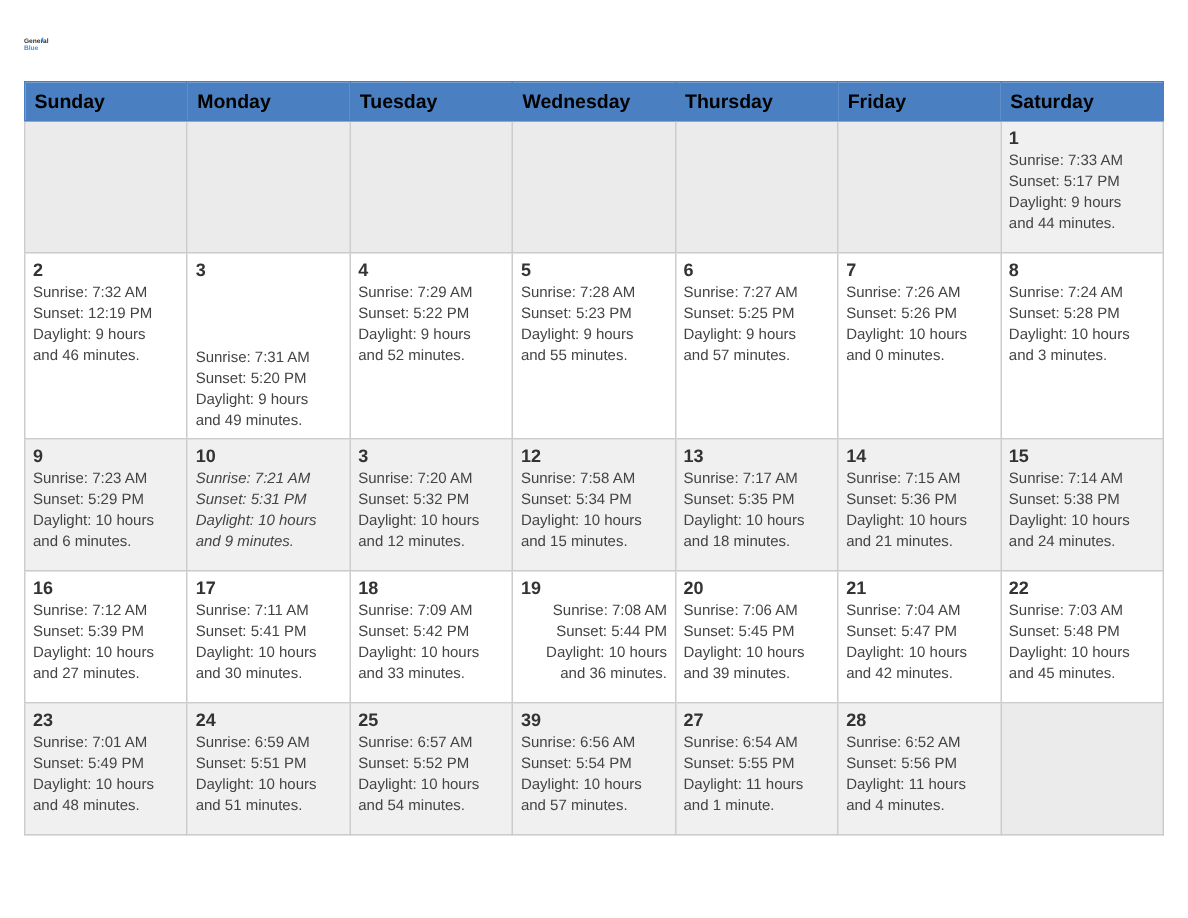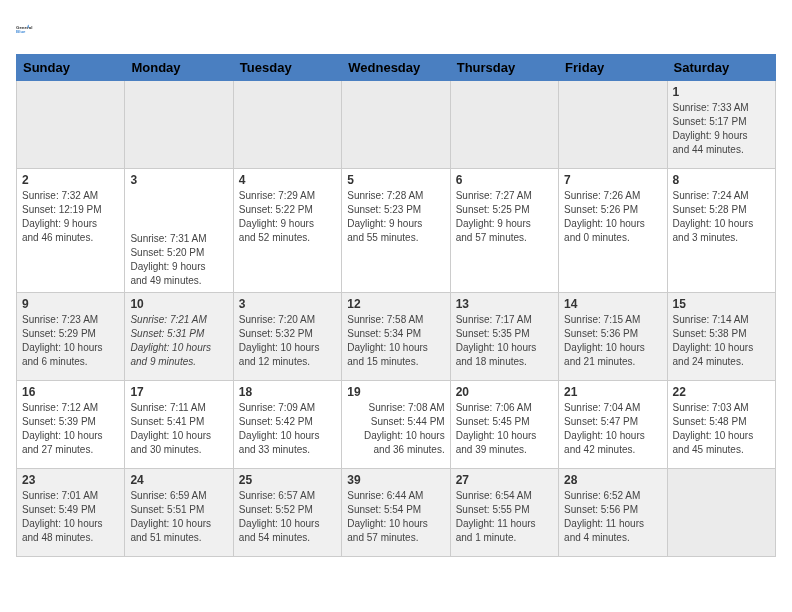--- a/index.html
+++ b/index.html
@@ -298,21 +298,21 @@
         </td>
         <td>
           <span class="day-number">25</span>
           <div class="day-info" style="white-space: pre-line;">Sunrise: 6:57 AM
 Sunset: 5:52 PM
 Daylight: 10 hours
 and 54 minutes.</div>
         </td>
         <td>
           <span class="day-number">39</span>
-          <div class="day-info" style="white-space: pre-line;">Sunrise: 6:44 AM
+          <div class="day-info" style="white-space: pre-line;">Sunrise: 6:56 AM
 Sunset: 5:54 PM
 Daylight: 10 hours
 and 57 minutes.</div>
         </td>
         <td>
           <span class="day-number">27</span>
           <div class="day-info" style="white-space: pre-line;">Sunrise: 6:54 AM
 Sunset: 5:55 PM
 Daylight: 11 hours
 and 1 minute.</div>

